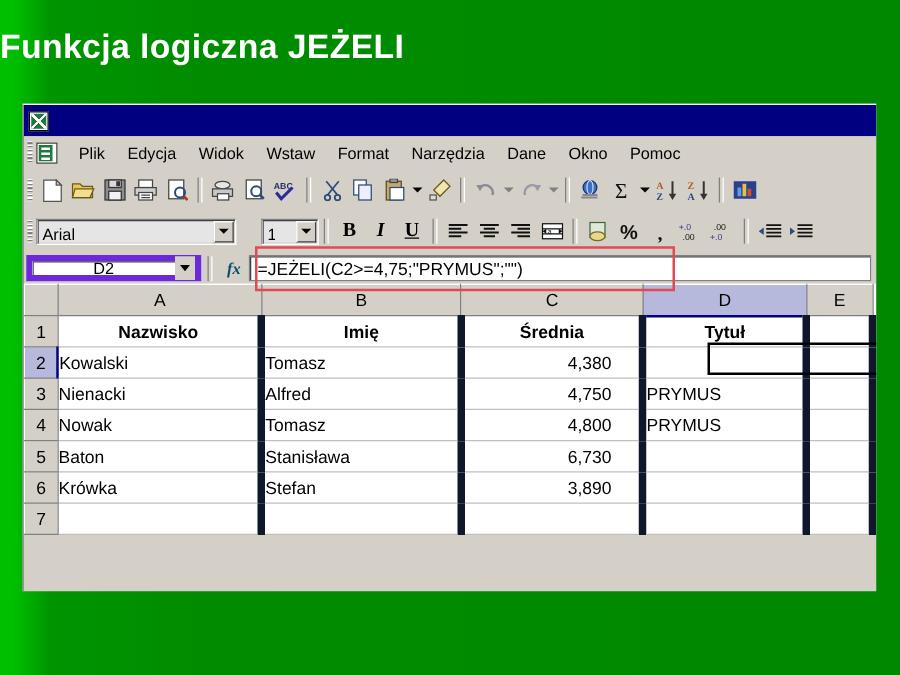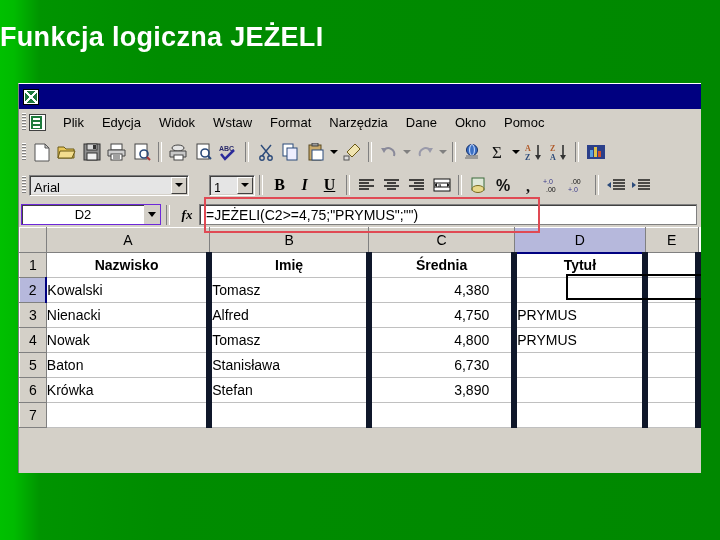--- a/index.html
+++ b/index.html
@@ -103,27 +103,27 @@
   .bold-b{font-weight:bold;}
   .ital-i{font-style:italic;font-weight:bold;}
   .und-u{text-decoration:underline;font-weight:bold;}
 
   .formulabar{
     height:25px;display:flex;align-items:center;background:#d4d0c8;
     padding-left:2px;box-sizing:border-box;position:relative;
   }
   .namebox{
     width:140px;height:21px;background:#ffffff;display:flex;align-items:center;
-    border:1px solid #6d28d9;box-shadow:inset 1px 1px 0 #404040;box-sizing:border-box;
+    border:5px solid #6d28d9;box-shadow:inset 1px 1px 0 #404040;box-sizing:border-box;
   }
   .namebox .val{flex:1;text-align:center;font-size:13px;color:#000;}
   .namebox .drop{width:16px;height:19px;display:flex;align-items:center;justify-content:center;background:#d4d0c8;}
   .namebox .drop:after{content:"";border-left:4px solid transparent;border-right:4px solid transparent;border-top:5px solid #000;}
   .fb-sep{width:2px;height:20px;margin:0 5px;flex:none;border-left:1px solid #808080;border-right:1px solid #ffffff;}
-  .fx{width:24px;text-align:center;font-size:13px;font-style:italic;font-family:"Liberation Serif",serif;font-weight:bold;color:#000000;flex:none;}
+  .fx{width:24px;text-align:center;font-size:13px;font-style:italic;font-family:"Liberation Serif",serif;font-weight:bold;color:#0c4a6e;flex:none;}
   .formula-input{
     flex:1;height:21px;background:#ffffff;display:flex;align-items:center;
     border:1px solid #808080;box-shadow:inset 1px 1px 0 #404040;
     font-size:14px;color:#000;padding-left:6px;box-sizing:border-box;margin-right:4px;
     white-space:nowrap;overflow:hidden;
   }
   #redbox{
     position:absolute;left:185px;top:-5px;width:336px;height:36px;
     border:2px solid #e04a54;pointer-events:none;box-sizing:border-box;z-index:40;
   }

